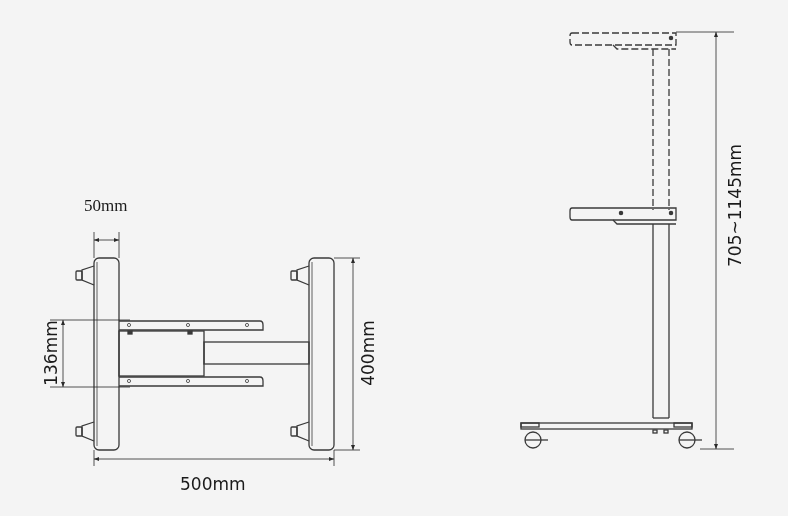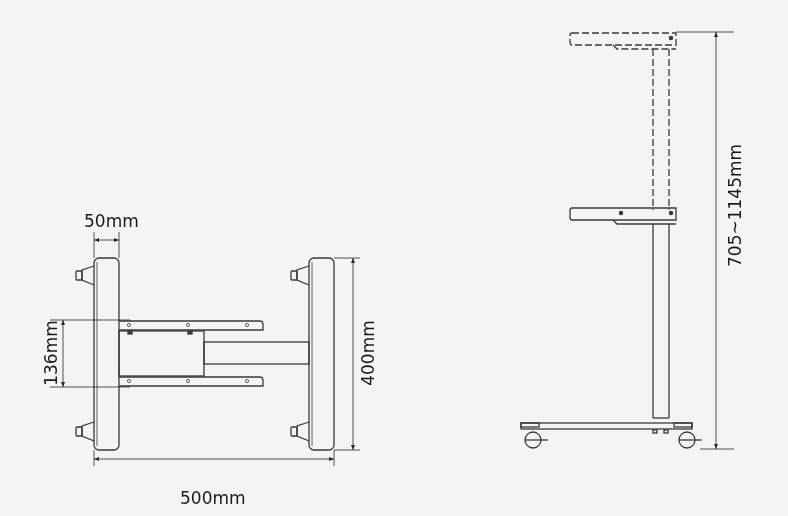--- a/index.html
+++ b/index.html
@@ -121,17 +121,17 @@
       <polygon points="63,387 61,382 65,382"></polygon>
     <polygon points="353,258 351,263 355,263"></polygon>
       <polygon points="353,450 351,445 355,445"></polygon>
     <polygon points="94,459 99,457 99,461"></polygon>
       <polygon points="334,459 329,457 329,461"></polygon>
     <polygon points="716,32 714,37 718,37"></polygon>
       <polygon points="716,449 714,444 718,444"></polygon>
   </g>
 </svg>
 
-<div class="lbl" style="left:84px; top:211px;">50mm</div>
+<div class="lbl" style="left:84px; top:196px;font-family:Liberation Serif, serif;">50mm</div>
 <div class="lbl rot" style="left:16px; top:343px; width:70px; text-align:center;">136mm</div>
 <div class="lbl rot" style="left:333px; top:343px; width:70px; text-align:center;">400mm</div>
-<div class="lbl" style="left:180px; top:488px;">500mm</div>
+<div class="lbl" style="left:180px; top:474px;">500mm</div>
 <div class="lbl rot" style="left:680px; top:202px; width:110px; text-align:center;">705~1145mm</div>
 
 </body></html>

